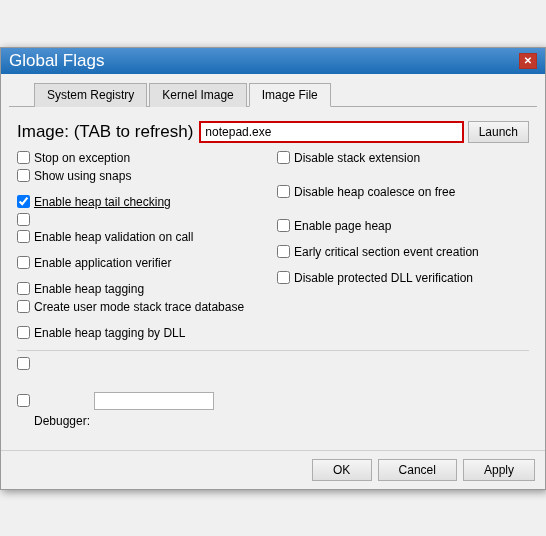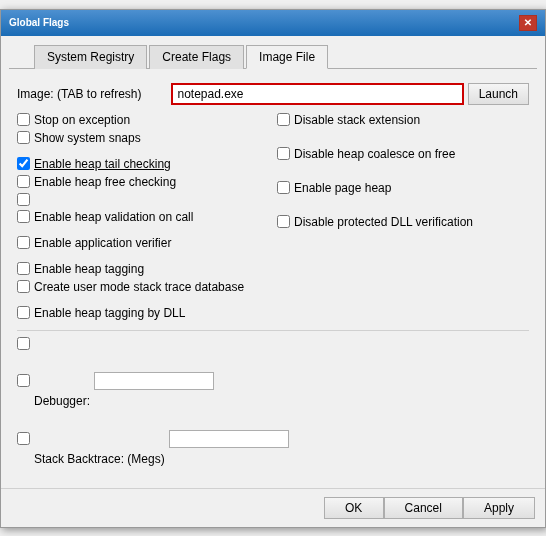--- a/index.html
+++ b/index.html
@@ -21,22 +21,22 @@
     .title-bar {
       background: linear-gradient(to bottom, #4d90d0 0%, #1a6bb5 100%);
       color: white;
       padding: 4px 8px;
       display: flex;
       align-items: center;
       justify-content: space-between;
       height: 26px;
     }
     .title-bar-text {
-      font-size: 10px;
-      font-weight: bold;
+      font-size: 17px;
+      font-weight: normal;
     }
     .title-bar-close {
       background: #c0392b;
       border: 1px solid #a93226;
       color: white;
       width: 18px;
       height: 16px;
       font-size: 10px;
       cursor: pointer;
       display: flex;
@@ -72,28 +72,27 @@
     .form-section {
       padding: 4px 8px;
     }
     .image-row {
       display: flex;
       align-items: center;
       margin-bottom: 8px;
       gap: 6px;
     }
     .image-label {
-      font-size: 12px;
+      font-size: 17px;
       white-space: nowrap;
     }
     .image-input-wrapper {
       display: flex;
       flex: 1;
       gap: 4px;
-      margin-left: 24px;
     }
     .image-input {
       flex: 1;
       border: 2px solid #cc0000;
       padding: 2px 4px;
       font-size: 12px;
       background: white;
       outline: none;
     }
     .launch-btn {
@@ -144,20 +143,21 @@
     .input-row label { font-size: 12px; margin-top: 40px; }
     .input-row input[type="text"] {
       border: 1px solid #adadad;
       padding: 1px 3px;
       font-size: 12px;
       width: 120px;
     }
     .footer {
       display: flex;
       justify-content: flex-end;
+      gap: 6px;
       padding: 8px 10px;
       border-top: 1px solid #d0d0d0;
       margin-top: 6px;
     }
     .footer-btn {
       padding: 3px 20px;
       border: 1px solid #adadad;
       background: linear-gradient(to bottom, #f5f5f5, #e0e0e0);
       cursor: pointer;
       font-size: 12px;
@@ -172,21 +172,21 @@
 
   <div class="title-bar">
     <span class="title-bar-text">Global Flags</span>
     <button class="title-bar-close">✕</button>
   </div>
 
   <div class="content">
 
     <div class="tabs">
       <div class="tab">System Registry</div>
-      <div class="tab">Create Flags</div>
+      <div class="tab">Kernel Image</div>
       <div class="tab active">Image File</div>
     </div>
 
     <div class="form-section">
       <div class="image-row">
         <span class="image-label">Image: (TAB to refresh)</span>
         <div class="image-input-wrapper">
           <input type="text" class="image-input" value="notepad.exe" style="">
           <button class="launch-btn">Launch</button>
         </div>
@@ -194,32 +194,28 @@
 
       <div class="columns">
 
         <div class="col-left">
           <div class="checkbox-item">
             <input type="checkbox" id="stop-exception" style="">
             <label class="checkbox-label" for="stop-exception">Stop on exception</label>
           </div>
           <div class="checkbox-item">
             <input type="checkbox" id="show-loader" style="">
-            <label class="checkbox-label" for="show-loader">Show system snaps</label>
+            <label class="checkbox-label" for="show-loader">Show using snaps</label>
           </div>
           <div class="separator"></div>
           <div class="checkbox-item">
             <input type="checkbox" id="heap-tail" checked="" style="">
             <label class="checkbox-label underline" for="heap-tail">Enable heap tail checking</label>
           </div>
           <div class="checkbox-item">
-            <input type="checkbox" id="heap-free" style="">
-            <label class="checkbox-label" for="heap-free">Enable heap free checking</label>
-          </div>
-          <div class="checkbox-item">
             <input type="checkbox" id="heap-param" style="">
           </div>
           <div class="checkbox-item">
             <input type="checkbox" id="heap-validation" style="">
             <label class="checkbox-label" for="heap-validation">Enable heap validation on call</label>
           </div>
           <div class="separator"></div>
           <div class="checkbox-item">
             <input type="checkbox" id="app-verifier" style="">
             <label class="checkbox-label" for="app-verifier">Enable application verifier</label>
@@ -251,40 +247,39 @@
             <input type="checkbox" id="heap-coalesce" style="">
             <label class="checkbox-label" for="heap-coalesce">Disable heap coalesce on free</label>
           </div>
           <div class="separator"></div>
           <div class="separator"></div>
           <div class="checkbox-item">
             <input type="checkbox" id="page-heap" style="">
             <label class="checkbox-label" for="page-heap">Enable page heap</label>
           </div>
           <div class="separator"></div>
+          <div class="checkbox-item">
+            <input type="checkbox" id="early-critical" style="">
+            <label class="checkbox-label" for="early-critical">Early critical section event creation</label>
+          </div>
           <div class="separator"></div>
           <div class="checkbox-item">
             <input type="checkbox" id="disable-dll" style="">
             <label class="checkbox-label" for="disable-dll">Disable protected DLL verification</label>
           </div>
         </div>
       </div>
 
       <hr class="divider">
       <div class="checkbox-item">
         <input type="checkbox" id="large-pages" style="">
       </div>
       <div class="input-row">
         <input type="checkbox" id="debugger-cb" style="">
         <label for="debugger-cb">Debugger:</label>
-        <input type="text" style="">
-      </div>
-      <div class="input-row">
-        <input type="checkbox" id="stack-backtrace-cb" style="">
-        <label for="stack-backtrace-cb">Stack Backtrace: (Megs)</label>
         <input type="text" style="">
       </div>
     </div>
   </div>
 
   <div class="footer">
     <button class="footer-btn">OK</button>
     <button class="footer-btn">Cancel</button>
     <button class="footer-btn">Apply</button>
   </div>

